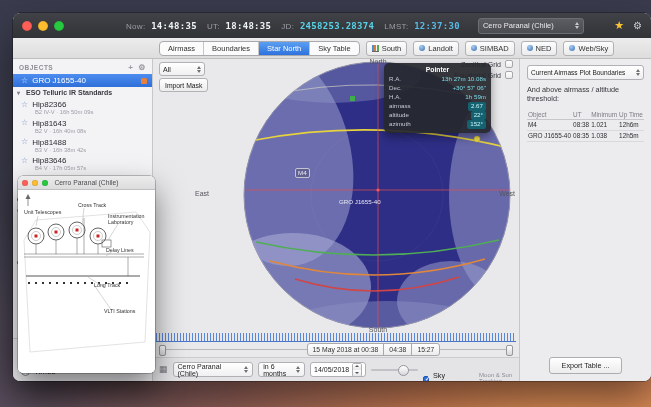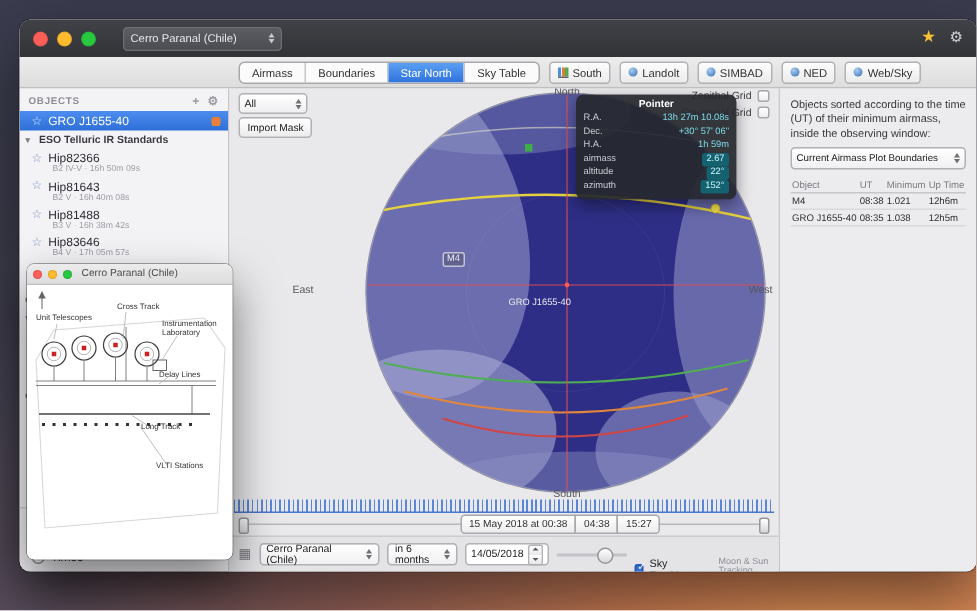--- a/index.html
+++ b/index.html
@@ -145,20 +145,26 @@
 
 <div class="stage">
 
   <div class="win">
 
     <div class="tb">
       <div class="dots">
         <span class="dot red"></span>
         <span class="dot yel"></span>
         <span class="dot grn"></span>
+      </div>
+      <div class="readouts">
+        <span class="ro"><span class="l">Now:</span> <span class="v">14:48:35</span></span>
+        <span class="ro"><span class="l">UT:</span> <span class="v">18:48:35</span></span>
+        <span class="ro"><span class="l">JD:</span> <span class="v">2458253.28374</span></span>
+        <span class="ro"><span class="l">LMST:</span> <span class="v">12:37:30</span></span>
       </div>
       <div class="loc">
         <span>Cerro Paranal (Chile)</span>
         <span class="arr">
             <i class="up"></i>
             <i class="dn"></i>
           </span>
       </div>
       <div class="tbicons">
         <span class="sticon">★</span>
@@ -418,28 +424,28 @@
             <div class="r1">
               <span class="cb on"></span>
               <span>Sky Tracking</span>
             </div>
             <div class="r2">Moon &amp; Sun Tracking</div>
           </div>
         </div>
       </section>
 
       <aside class="rp">
-        <p>Objects sorted according to the time (UT) of their minimum airmass, inside the observing window:</p>
         <div class="rpop">
           <span>Current Airmass Plot Boundaries</span>
           <span class="arr dk">
               <i class="up"></i>
               <i class="dn"></i>
             </span>
         </div>
+        <p>And above airmass / altitude threshold:</p>
         <table class="res">
           <thead>
             <tr>
               <th>Object</th>
               <th>UT</th>
               <th>Minimum</th>
               <th>Up Time</th>
             </tr>
           </thead>
           <tbody>
@@ -450,20 +456,23 @@
               <td>12h6m</td>
             </tr>
             <tr>
               <td>GRO J1655-40</td>
               <td>08:35</td>
               <td>1.038</td>
               <td>12h5m</td>
             </tr>
           </tbody>
         </table>
+        <div class="export">
+            <span>Export Table ...</span>
+          </div>
       </aside>
     </div>
   </div>
 
   <div class="palette">
     <div class="ptb">
       <div class="pdots">
         <span class="dot red"></span>
         <span class="dot yel"></span>
         <span class="dot grn"></span>

